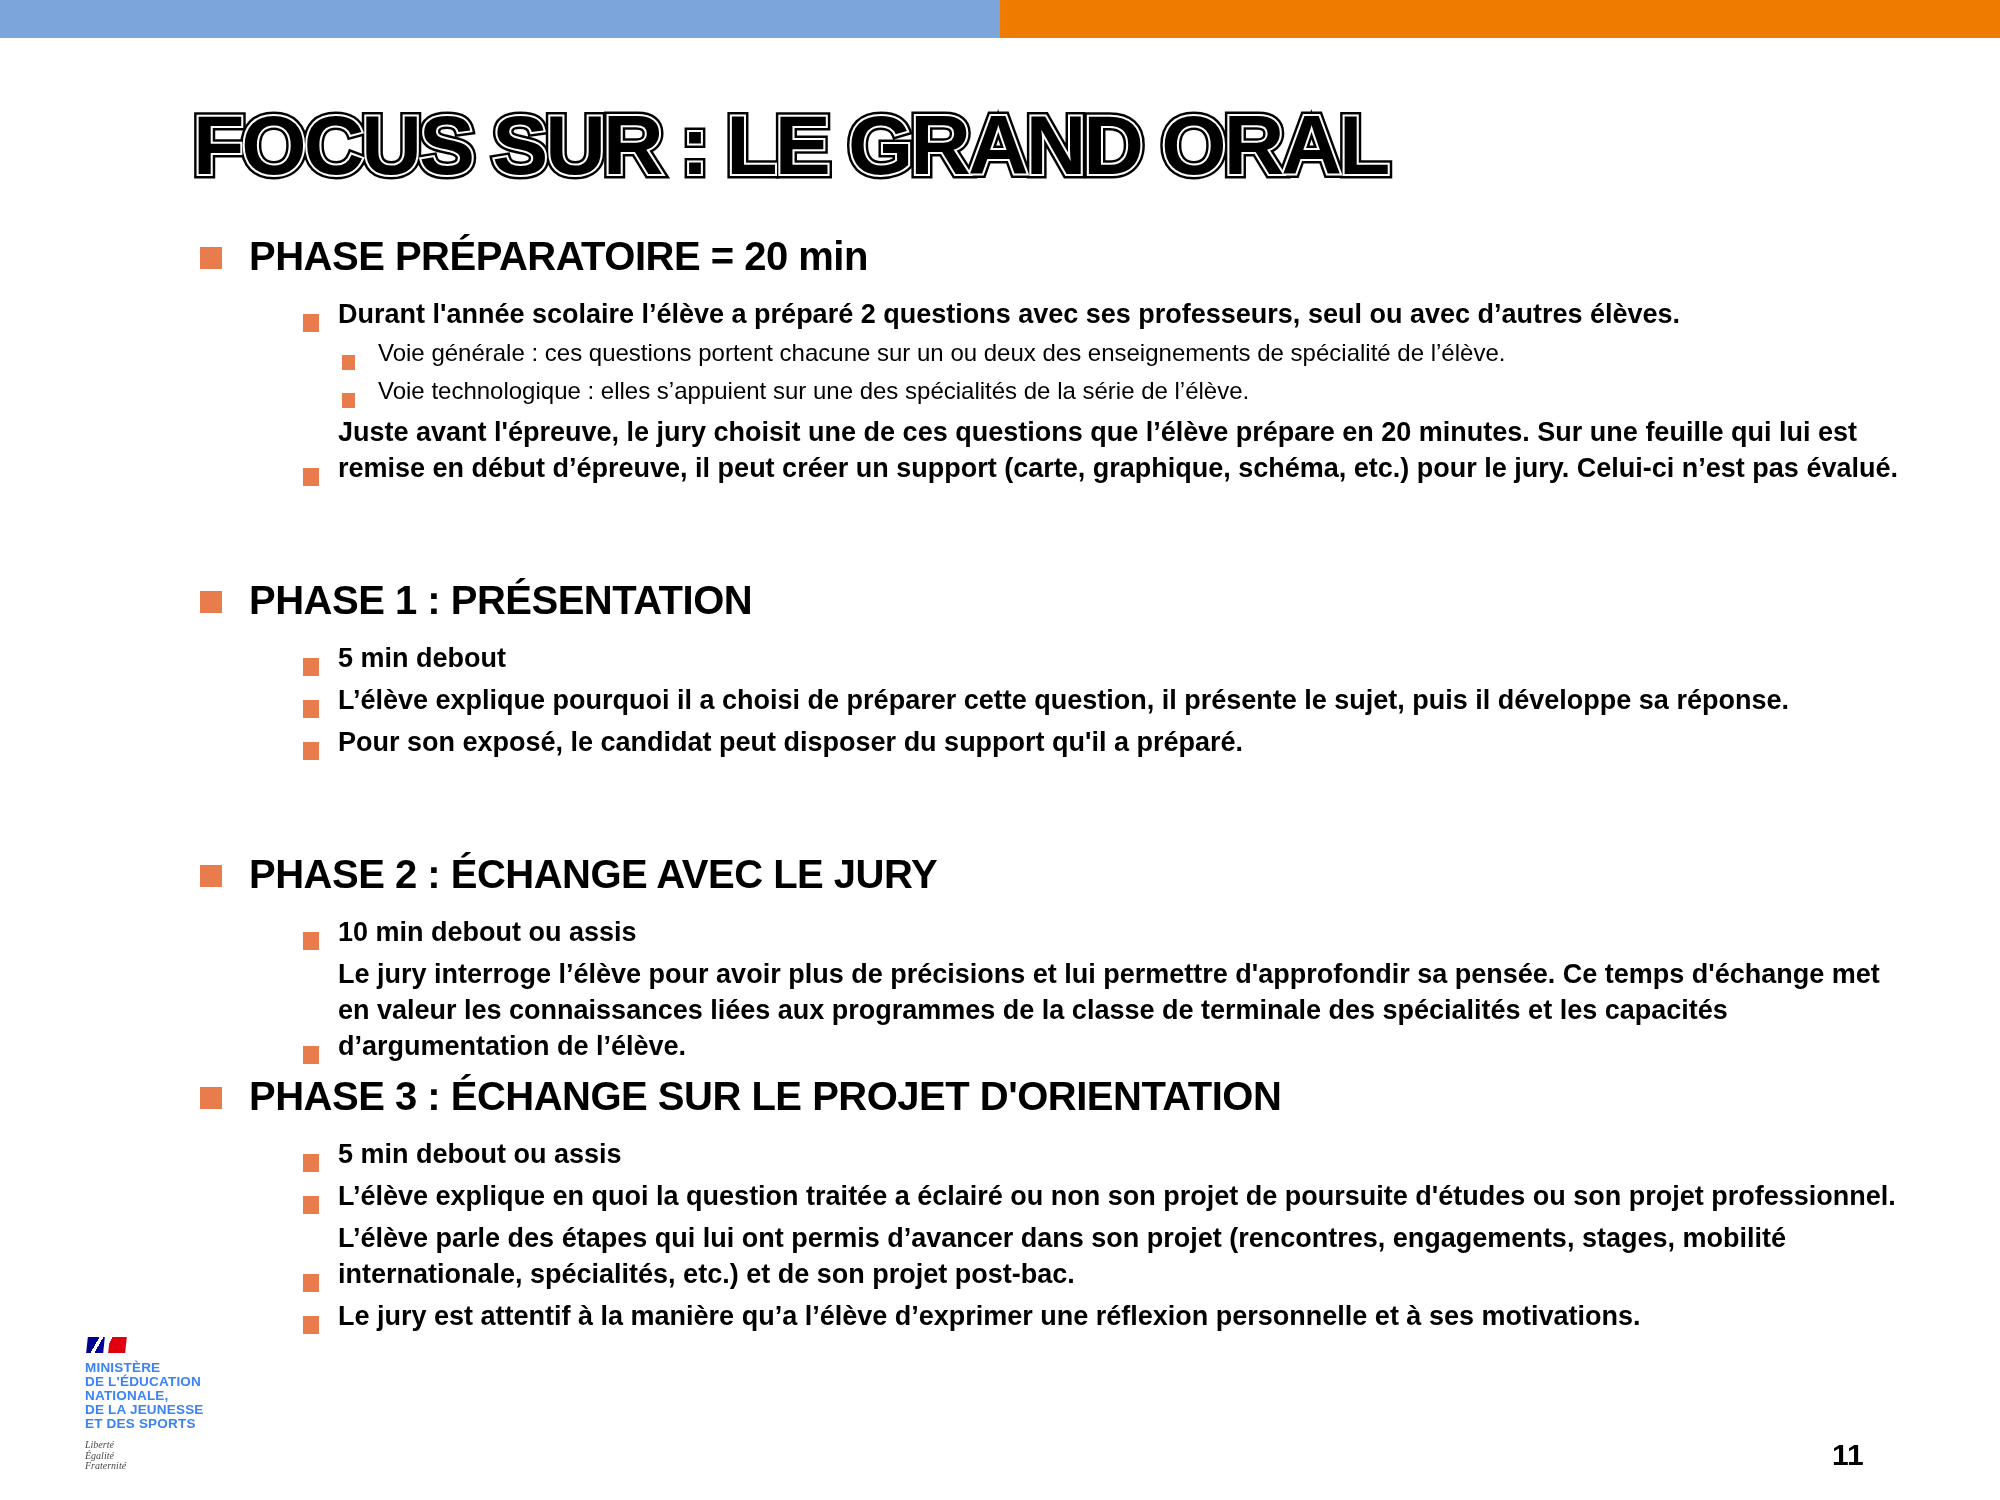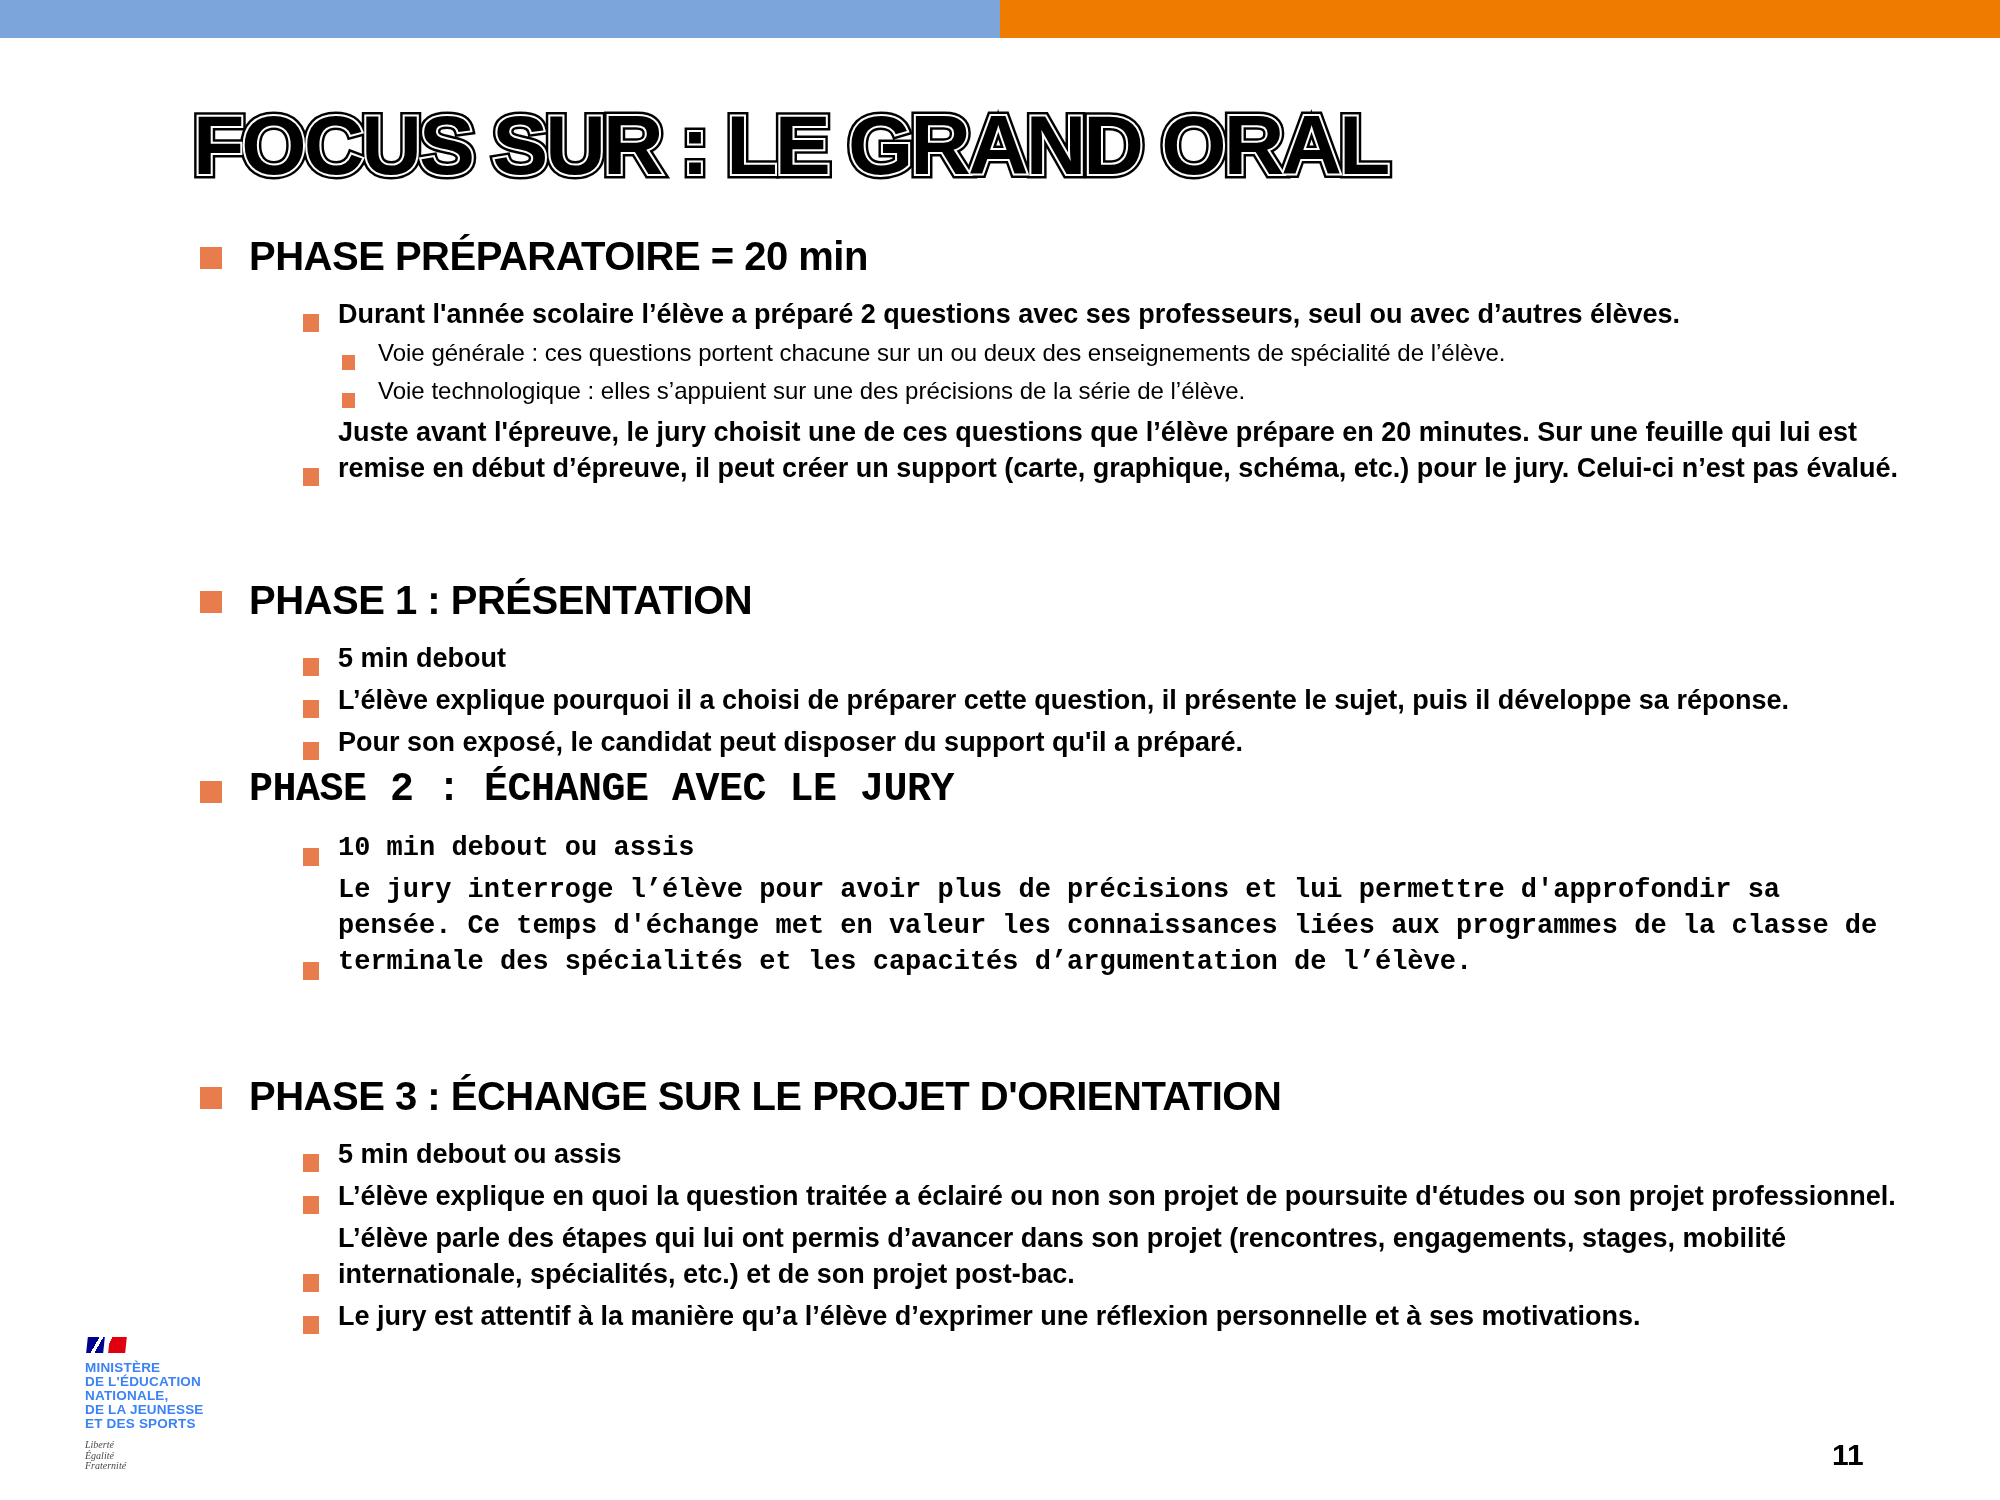--- a/index.html
+++ b/index.html
@@ -23,21 +23,21 @@
   .title-layer {
     position:absolute; left:0; top:0; white-space:nowrap;
     font-size:84px; font-weight:bold; letter-spacing:-3px; line-height:90px;
   }
   .t-outer { -webkit-text-stroke:9px #000; color:#000; }
   .t-mid   { -webkit-text-stroke:4px #fff; color:#fff; }
   .t-fill  { color:#000; }
 
   
   .section { position:absolute; left:200px; width:1700px; }
-  .s1 { top:234px; } .s2 { top:578px; } .s3 { top:768px;font-family:Liberation Mono, monospace; } .s4 { top:1074px; }
+  .s1 { top:234px; } .s2 { top:578px; } .s3 { top:852px; } .s4 { top:1074px; }
 
   .heading {
     display:flex; align-items:center; gap:27px;
     font-size:40px; font-weight:bold; letter-spacing:-0.5px;
     line-height:44px; margin-bottom:18px;
   }
   .b1 { flex:0 0 auto; width:22px; height:22px; background:var(--accent,#E87C4C); margin-top:3px; }
 
   .item { display:flex; align-items:flex-end; }
   .item .bullet { flex:0 0 auto; background:var(--accent,#E87C4C); }
@@ -84,21 +84,21 @@
     <div class="item l2">
       <span class="bullet"></span>
       <span class="item-text">Durant l'année scolaire l’élève a préparé 2 questions avec ses professeurs, seul ou avec d’autres élèves.</span>
     </div>
     <div class="item l3">
       <span class="bullet"></span>
       <span class="item-text">Voie générale : ces questions portent chacune sur un ou deux des enseignements de spécialité de l’élève.</span>
     </div>
     <div class="item l3">
       <span class="bullet"></span>
-      <span class="item-text">Voie technologique : elles s’appuient sur une des précisions de la série de l’élève.</span>
+      <span class="item-text">Voie technologique : elles s’appuient sur une des spécialités de la série de l’élève.</span>
     </div>
     <div class="item l2">
       <span class="bullet"></span>
       <span class="item-text">Juste avant l'épreuve, le jury choisit une de ces questions que l’élève prépare en 20 minutes. Sur une feuille qui lui est remise en début d’épreuve, il peut créer un support (carte, graphique, schéma, etc.) pour le jury. Celui-ci n’est pas évalué.</span>
     </div>
   </section>
 
   <section class="section s2">
     <div class="heading">
       <span class="b1"></span>

